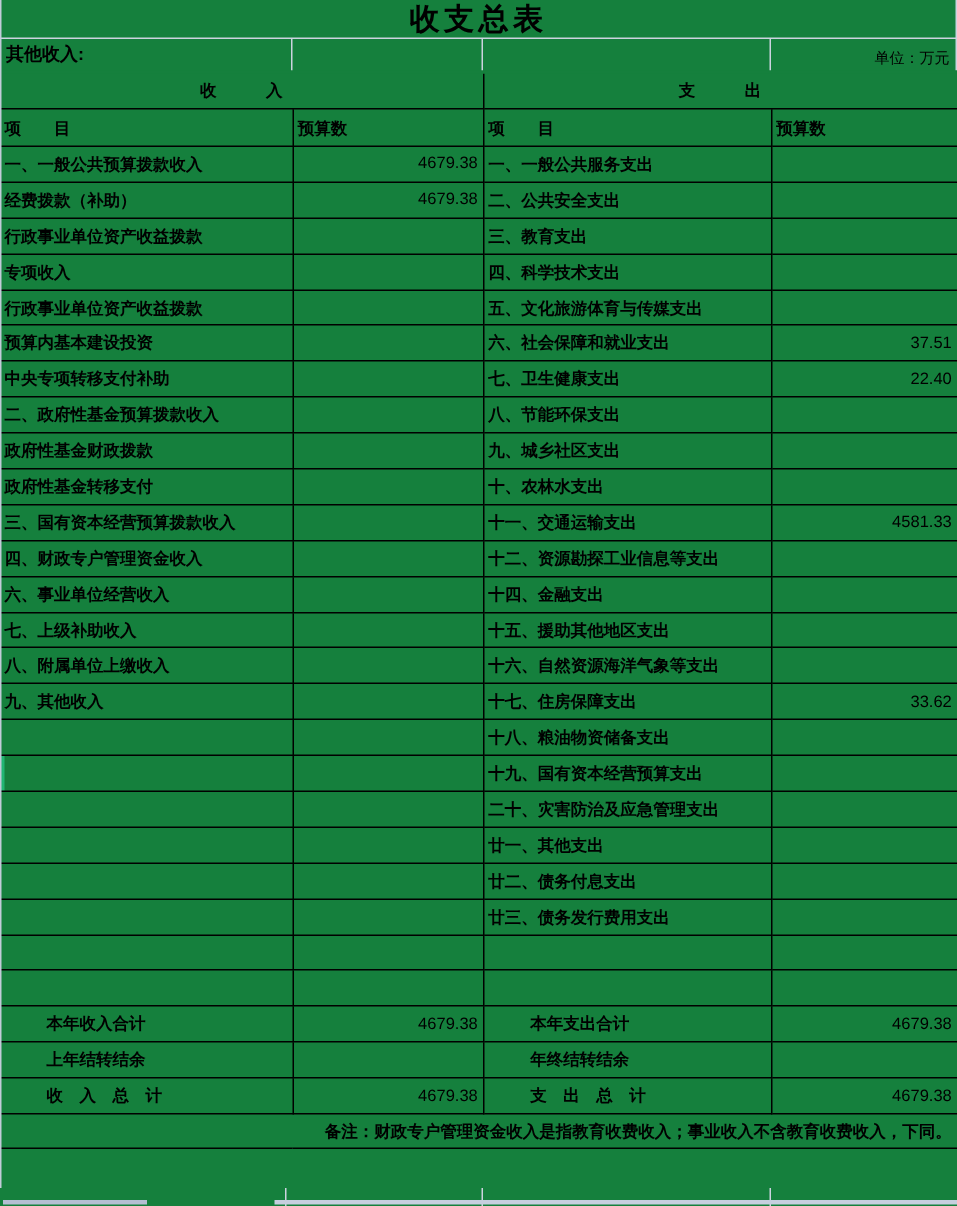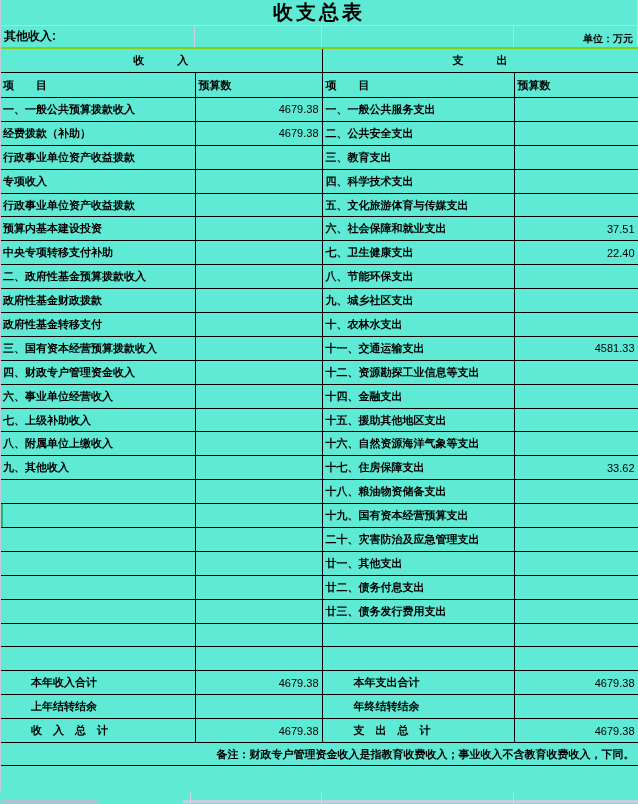--- a/index.html
+++ b/index.html
@@ -1,34 +1,34 @@
 <!DOCTYPE html>
 <html><head>
 <meta charset="utf-8">
 <style>
   html,body{margin:0;padding:0;background:#ffffff;}
   body{width:638px;height:804px;overflow:hidden;position:relative;
        font-family:"Liberation Sans","DejaVu Sans",sans-serif;color:#000;}
-  .sheet{position:relative;width:638px;height:804px;background:#5eead4;}
+  .sheet{position:relative;width:638px;height:804px;background:#15803d;}
 
   
   .title-row{position:absolute;left:0;top:0;width:638px;height:25px;
              display:flex;align-items:center;justify-content:center;
              border-bottom:1px solid #ccd3df;}
   .title-row .t{font-size:20px;font-weight:bold;letter-spacing:3px;}
   .dept-row{position:absolute;left:0;top:26px;width:638px;height:21px;}
   .dept-label{position:absolute;left:4px;top:2px;font-size:12px;font-weight:bold;}
-  .unit-label{position:absolute;right:5px;top:6px;font-size:10px;font-weight:bold;}
+  .unit-label{position:absolute;right:5px;top:6px;font-size:10px;font-weight:normal;}
 
   .vfaint{position:absolute;width:1px;background:#ccd3df;}
 
   
   table.main{position:absolute;left:0;top:47px;width:638px;
              border-collapse:collapse;table-layout:fixed;
-             border-top:2px solid #84cc16;border-right:1px solid #000;border-bottom:1px solid #000;}
+             border-top:2px solid #15803d;border-right:1px solid #000;border-bottom:1px solid #000;}
   table.main td,table.main th{border:1px solid #000;padding:0 3px;overflow:hidden;
              white-space:nowrap;font-size:11px;vertical-align:middle;}
   table.main td:first-child,table.main th:first-child{border-left:none;}
   th.grp{height:23px;font-size:12px;font-weight:bold;text-align:center;}
   th.hdr{height:24px;font-size:11px;font-weight:bold;text-align:left;}
   tr.body td{height:22.9px;}
   td.lbl{font-weight:bold;text-align:left;padding-left:4px;}
   td.lbl.ind{}
   td.val{font-weight:normal;text-align:right;padding-right:4px;}
   tr.tot td{height:23px;padding-left:31px;}

